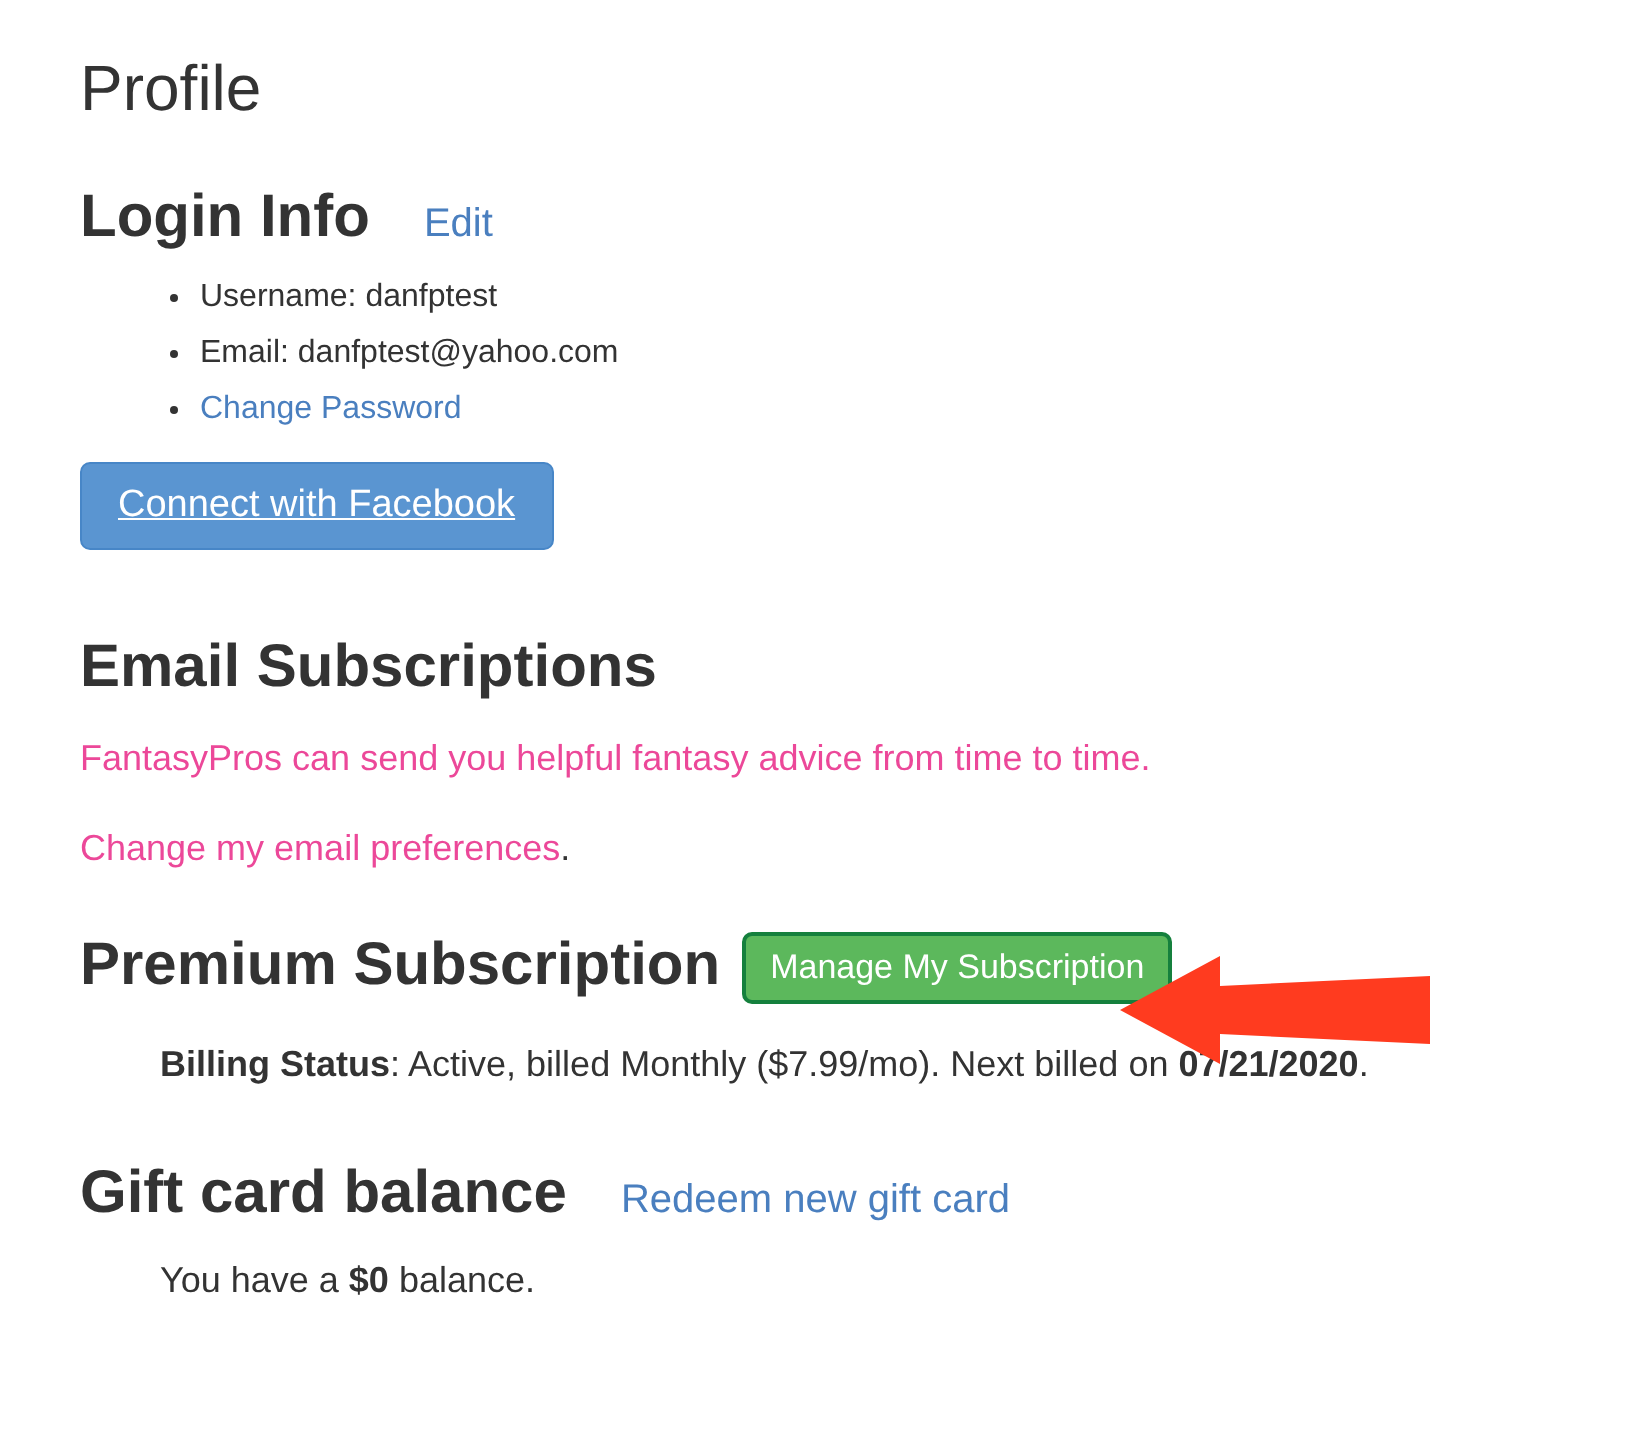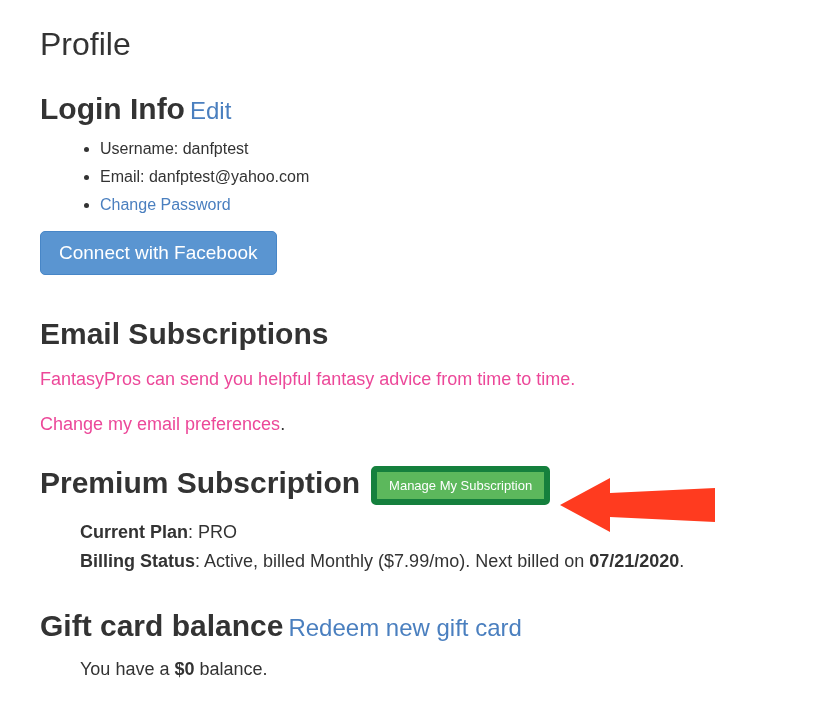--- a/index.html
+++ b/index.html
@@ -28,25 +28,25 @@
     .section-row { margin-top: 0; margin-bottom: 6px; }
     .inline-link {
       color: #ec4899;
       font-size: 18px;
       font-weight: 400;
       text-decoration: none;
       cursor: pointer;
     }
     .inline-link-sm {
       color: #4a7fbf;
-      font-size: 24px;
+      font-size: 20px;
       font-weight: 400;
       text-decoration: none;
       cursor: pointer;
-      margin-left: 0;
+      margin-left: 22px;
     }
     ul.login-list {
       margin: 6px 0 14px 0;
       padding-left: 60px;
     }
     ul.login-list li {
       margin: 4px 0;
       color: #333;
       font-size: 16px;
     }
@@ -59,27 +59,28 @@
       border: 1px solid rgba(0,0,0,0.12);
       font-weight: 400;
       white-space: nowrap;
     }
     .btn-fb {
       background: #5a95d1;
       color: #fff;
       font-size: 19px;
       padding: 10px 18px;
       border: 1px solid #4786c7;
+      text-decoration: underline;
     }
     .btn-green {
       background: #5cb85c;
       color: #fff;
-      font-size: 13px;
+      font-size: 17px;
       padding: 6px 12px;
-      border: 6px solid #15803d;
+      border: 2px solid #15803d;
       vertical-align: 3px;
       margin-left: 6px;
     }
     .spacer-lg { height: 36px; }
     p.body { color:#ec4899; margin: 10px 0 18px 0; }
     .billing-line { margin: 2px 0; }
     .bold { font-weight: 700; }
     .arrow-wrap {
       position: absolute;
       left: 560px;
@@ -126,23 +127,20 @@
   <a class="inline-link">Change my email preferences</a><span class="period">.</span>
 </p>
 
 <div class="premium-row">
   <h2 class="section">Premium Subscription</h2>
   <button class="btn btn-green">Manage My Subscription</button>
 </div>
 
 <div class="indent">
   <div class="billing-line">
-    <span class="bold">Current Plan</span><span>: </span><span>PRO</span>
-  </div>
-  <div class="billing-line">
     <span class="bold">Billing Status</span><span>: </span><span>Active, billed Monthly ($7.99/mo). Next billed on </span><span class="bold">07/21/2020</span><span>.</span>
   </div>
 </div>
 
 <div class="gift-header">
   <h2 class="section">Gift card balance</h2>
   <a class="inline-link-sm">Redeem new gift card</a>
 </div>
 <div class="indent giftbal">
   <span>You have a </span><span class="bold">$0</span><span> balance.</span>

